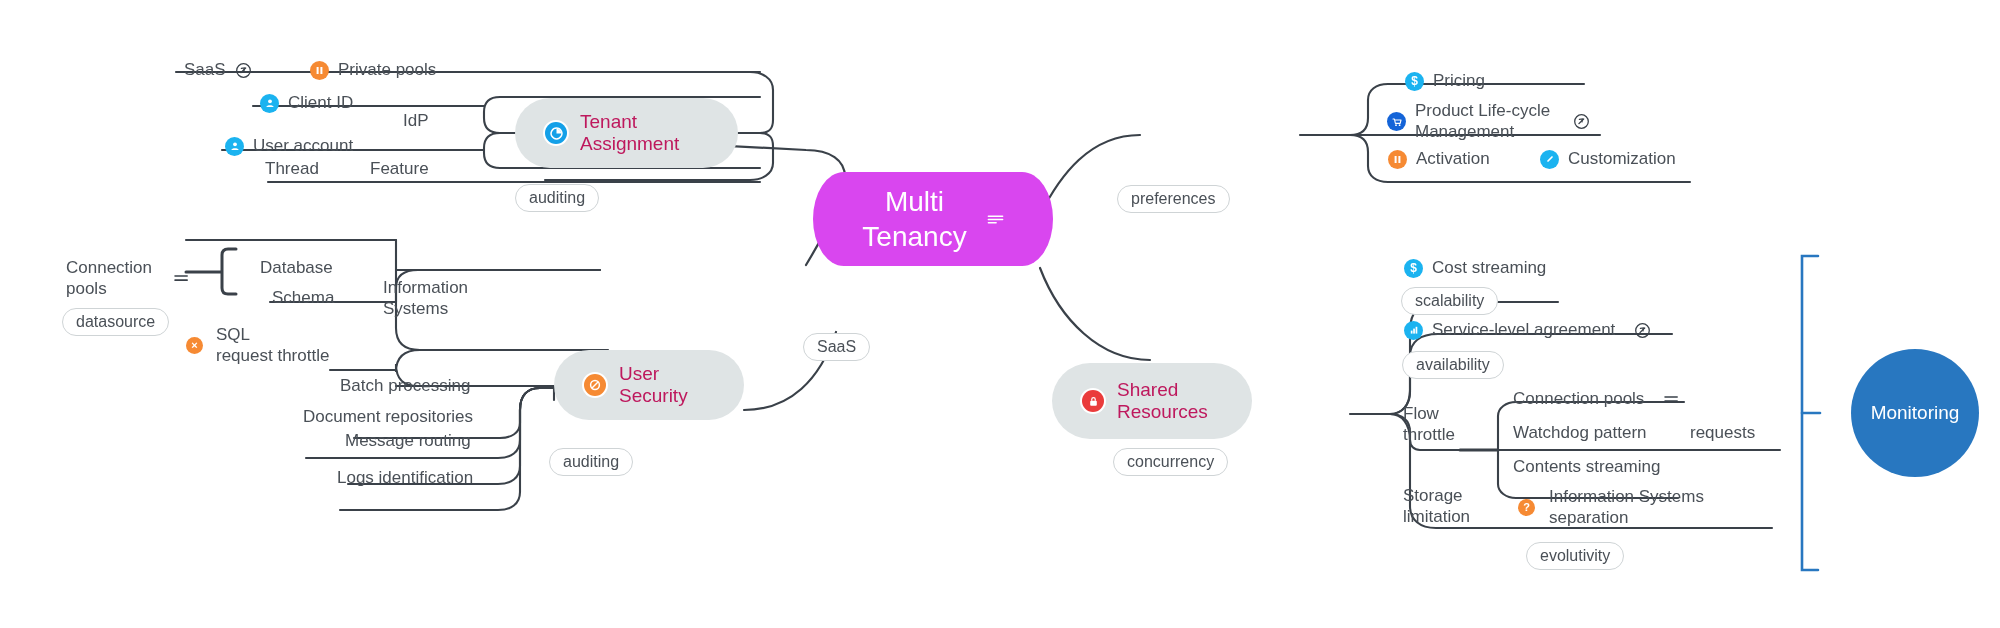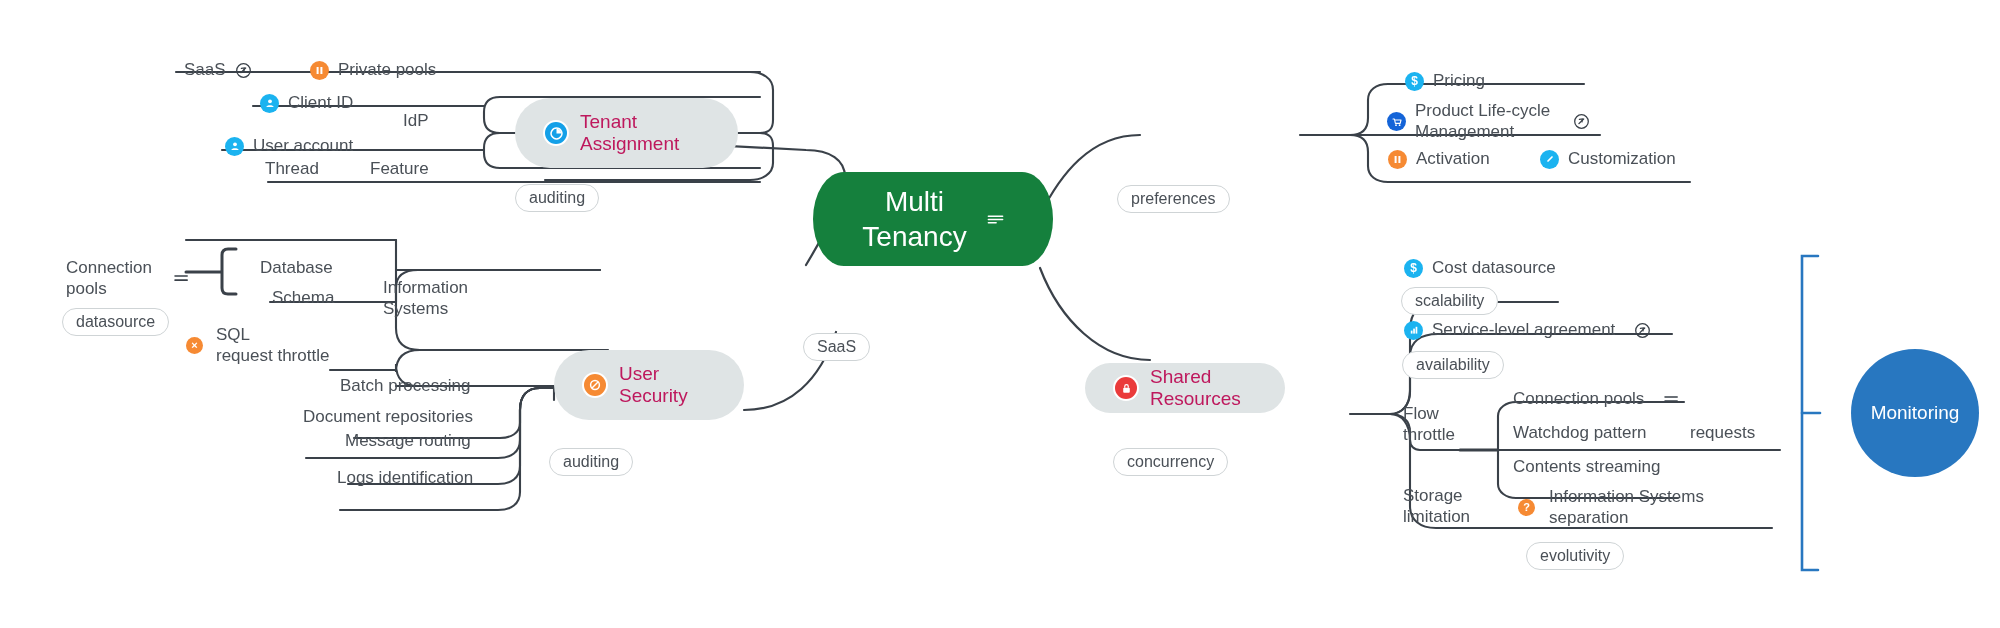--- a/index.html
+++ b/index.html
@@ -5,21 +5,21 @@
   html,body{margin:0;padding:0;background:#ffffff;}
   body{font-family:"Liberation Sans","DejaVu Sans",sans-serif;}
   #stage{position:relative;width:2000px;height:628px;background:#fff;overflow:hidden;}
   #wires{position:absolute;left:0;top:0;width:2000px;height:628px;pointer-events:none;}
 
   .node{position:absolute;display:flex;align-items:center;gap:13px;
         background:#dfe4e5;border-radius:40px;padding:16px 30px;box-sizing:border-box;}
   .node .ttl{color:#be185d;font-size:19px;line-height:1.18;font-weight:400;}
   .node .ttl span{display:block;}
 
-  .central{position:absolute;background:#15803d;color:#fff;
+  .central{position:absolute;background:#d946ef;color:#fff;
            display:flex;align-items:center;justify-content:center;gap:20px;
            border-radius:46px/70px;}
   .central .ctitle{font-size:28px;line-height:1.25;text-align:center;}
   .central .ctitle span{display:block;}
 
   .leaf{position:absolute;white-space:nowrap;color:#4a5057;font-size:17px;line-height:1.22;}
   .leaf.two span{display:block;}
   .leafrow{position:absolute;display:flex;align-items:center;gap:9px;white-space:nowrap;}
   .leafrow .lbl{color:#4a5057;font-size:17px;line-height:1.22;}
   .leafrow .lbl span{display:block;}
@@ -269,37 +269,37 @@
   <div class="leaf two" style="left:383px;top:278px;">
     <span>Information</span>
     <span>Systems</span>
   </div>
 
   <div class="leaf" style="left:340px;top:376px;">Batch processing</div>
   <div class="leaf" style="left:303px;top:407px;">Document repositories</div>
   <div class="leaf" style="left:345px;top:431px;">Message routing</div>
   <div class="leaf" style="left:337px;top:468px;">Logs identification</div>
 
-  <div class="node" style="left:1085px;top:363px;width:200px;height:50px;">
+  <div class="node" style="left:1052px;top:363px;width:200px;height:76px;">
     <span class="ico ring" style="background:#ea3b3b;width:22px;height:22px;">
       <svg width="11" height="11" viewBox="0 0 10 10">
           <rect x="2" y="4.3" width="6" height="4.6" rx="0.9" fill="#fff"></rect>
           <path d="M3.4 4.3 V3.1 a1.6 1.6 0 0 1 3.2 0 V4.3" fill="none" stroke="#fff" stroke-width="1.1"></path>
         </svg>
     </span>
     <div class="ttl">
       <span>Shared</span>
       <span>Resources</span>
     </div>
   </div>
   <div class="tag" style="left:1113px;top:448px;">concurrency</div>
 
   <div class="leafrow" style="left:1404px;top:258px;">
     <span class="ico" style="background:#1bb3f0;">$</span>
-    <span class="lbl">Cost datasource</span>
+    <span class="lbl">Cost streaming</span>
   </div>
   <div class="tag" style="left:1401px;top:287px;">scalability</div>
 
   <div class="leafrow" style="left:1404px;top:320px;">
     <span class="ico" style="background:#1bb3f0;">
       <svg width="10" height="10" viewBox="0 0 10 10">
           <rect x="1.8" y="5.6" width="1.7" height="3" fill="#fff"></rect>
           <rect x="4.2" y="3.6" width="1.7" height="5" fill="#fff"></rect>
           <rect x="6.6" y="1.8" width="1.7" height="6.8" fill="#fff"></rect>
         </svg>

